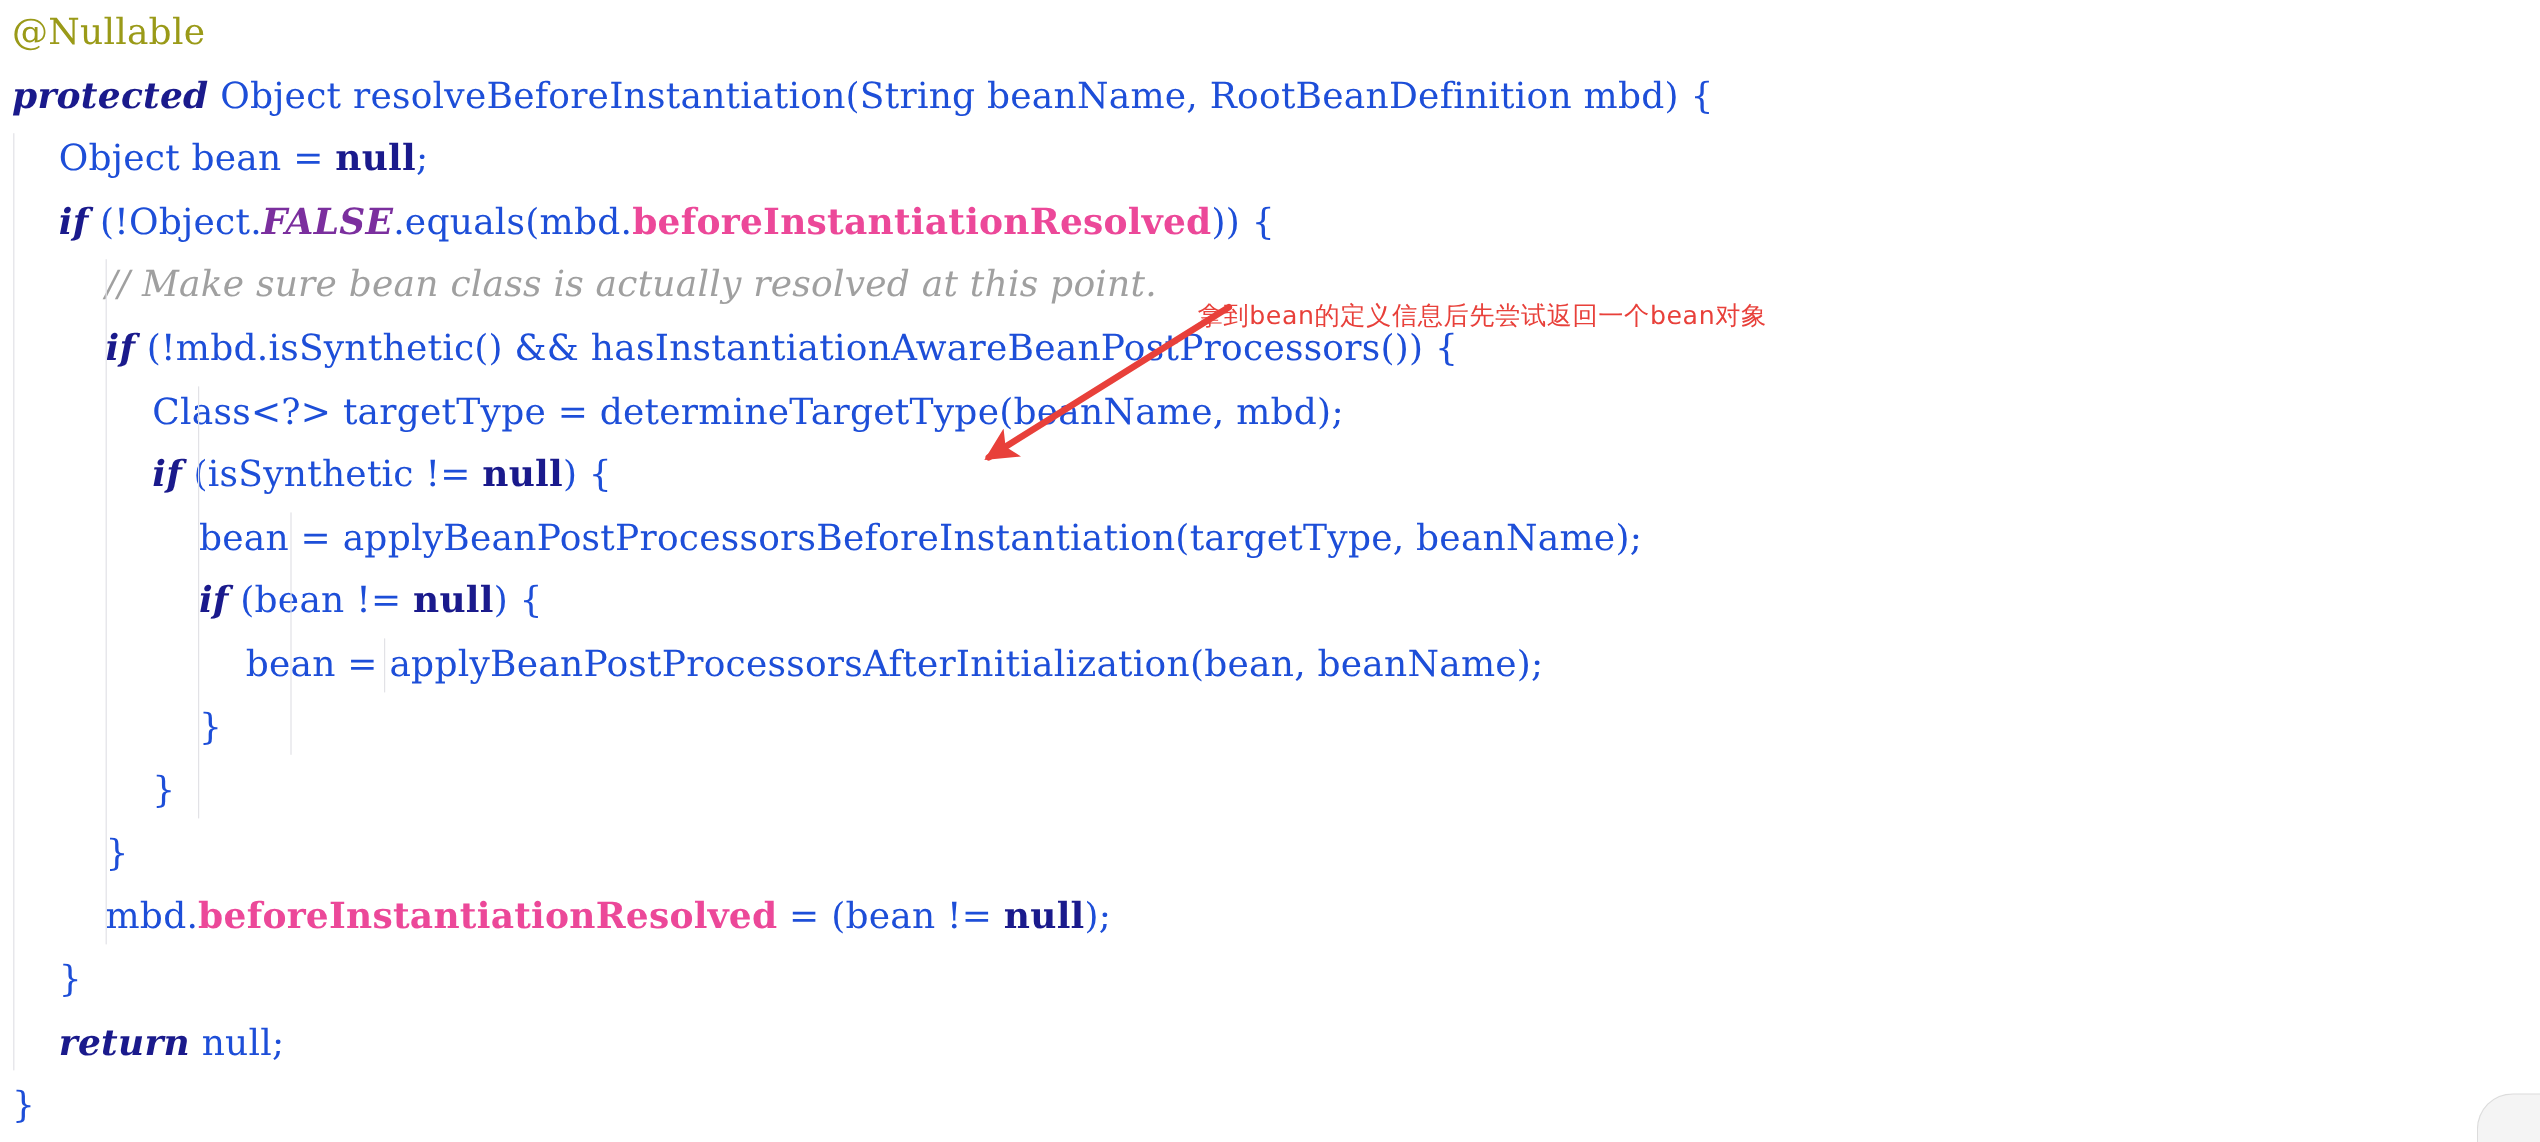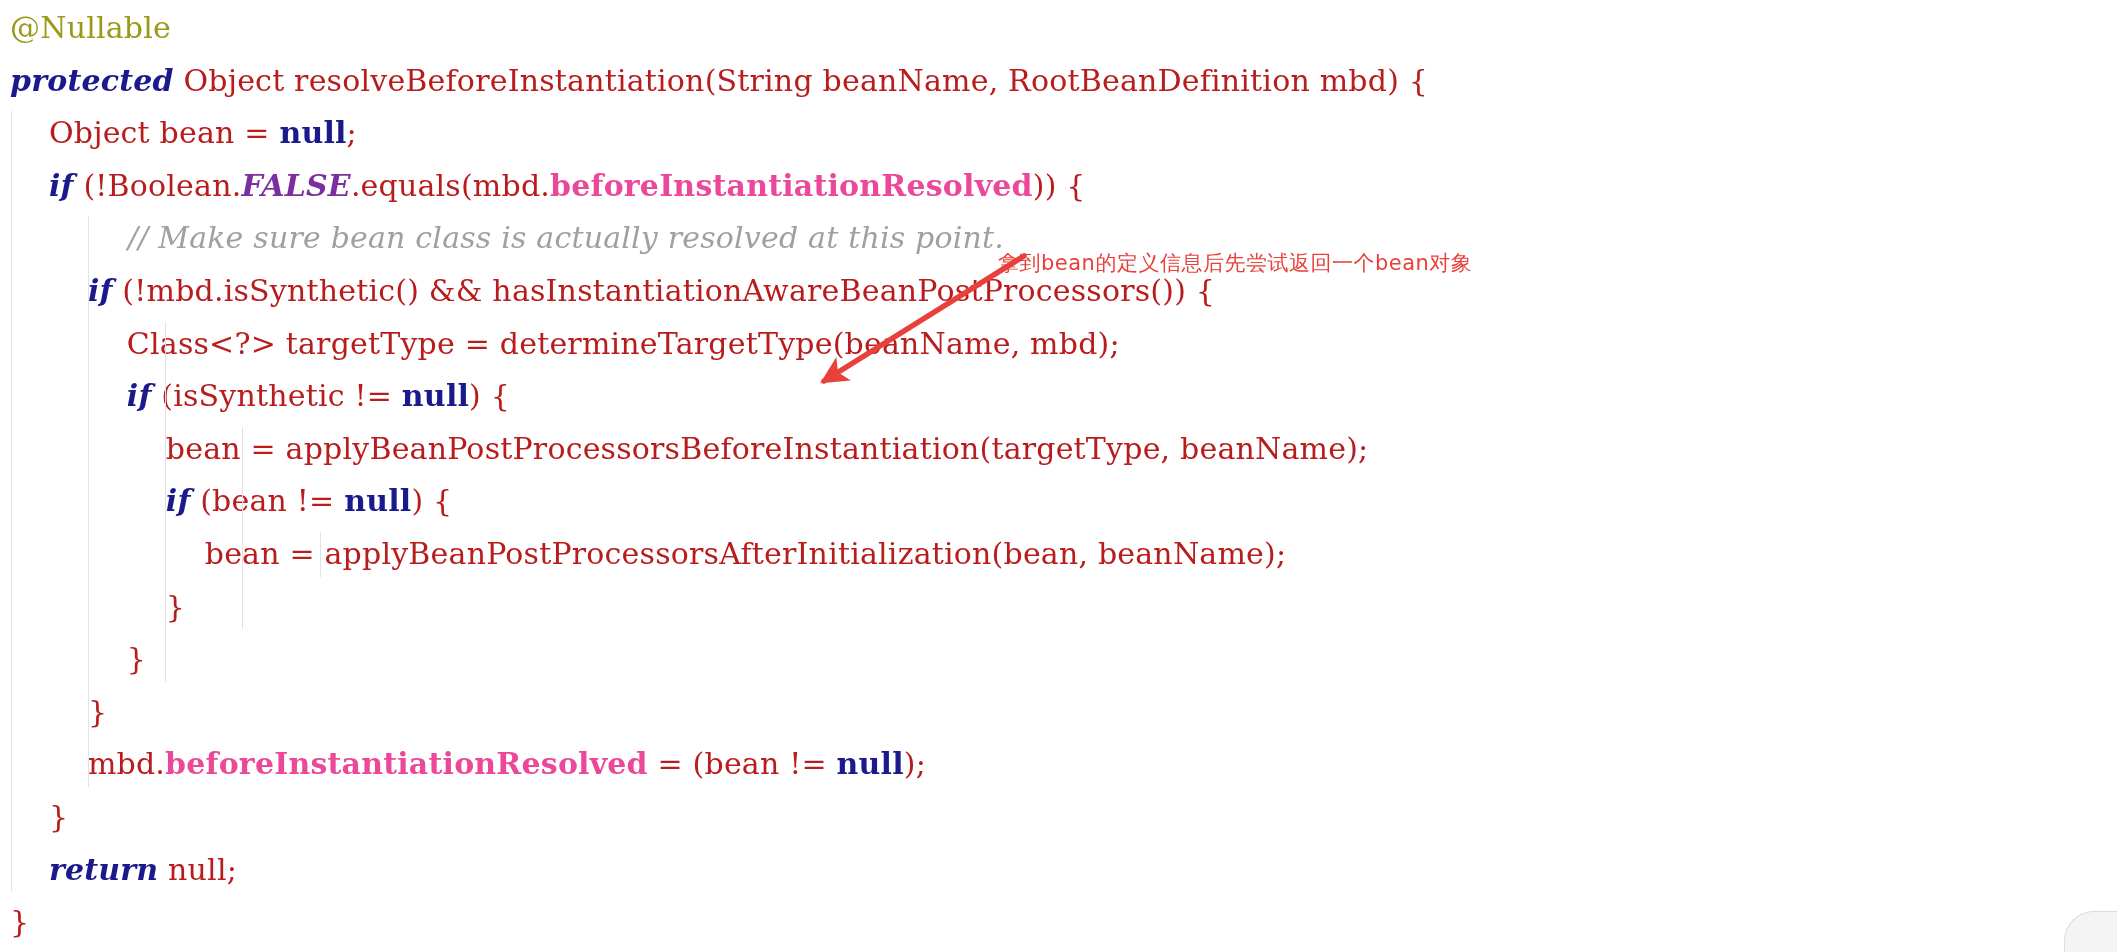--- a/index.html
+++ b/index.html
@@ -43,22 +43,22 @@
     letter-spacing: 0.2px;
     color: #232323;
   }
 
   
   .kw      { color: #1a1a8c; font-weight: bold; font-style: italic; }
   .ann     { color: #9a9a18; }
   .lit     { color: #1a1a8c; font-weight: bold; margin-top: 19px; }
   .fieldpurple { color: #ec4899; font-weight: bold; }
   .constpurple { color: #7b2f9e; font-style: italic; font-weight: bold; }
-  .cmt     { color: #a0a0a0; font-style: italic; margin-left: 40px; }
-  .pln     { color: #b91c1c; }
+  .cmt     { color: #a0a0a0; font-style: italic; }
+  .pln     { color: #1d4ed8; }
 
   
   .guide {
     position: absolute;
     width: 1px;
     background: #e2e2e6;
   }
 
   
   #annotation-text {
@@ -97,21 +97,21 @@
 </style>
 </head>
 <body>
 
 <div id="root">
 
   <div id="code">
       <div class="line"><span class="ann">@Nullable</span></div>
       <div class="line"><span class="kw">protected</span><span class="pln"> Object resolveBeforeInstantiation(String beanName, RootBeanDefinition mbd) {</span></div>
       <div class="line"><span class="pln">    </span><span class="pln">Object bean = </span><span class="lit">null</span><span class="pln">;</span></div>
-      <div class="line"><span class="pln">    </span><span class="kw">if</span><span class="pln"> (!Boolean.</span><span class="constpurple">FALSE</span><span class="pln">.equals(mbd.</span><span class="fieldpurple">beforeInstantiationResolved</span><span class="pln">)) {</span></div>
+      <div class="line"><span class="pln">    </span><span class="kw">if</span><span class="pln"> (!Object.</span><span class="constpurple">FALSE</span><span class="pln">.equals(mbd.</span><span class="fieldpurple">beforeInstantiationResolved</span><span class="pln">)) {</span></div>
       <div class="line"><span class="pln">        </span><span class="cmt">// Make sure bean class is actually resolved at this point.</span></div>
       <div class="line"><span class="pln">        </span><span class="kw">if</span><span class="pln"> (!mbd.isSynthetic() &amp;&amp; hasInstantiationAwareBeanPostProcessors()) {</span></div>
       <div class="line"><span class="pln">            </span><span class="pln">Class&lt;?&gt; targetType = determineTargetType(beanName, mbd);</span></div>
       <div class="line"><span class="pln">            </span><span class="kw">if</span><span class="pln"> (isSynthetic != </span><span class="lit">null</span><span class="pln">) {</span></div>
       <div class="line"><span class="pln">                </span><span class="pln">bean = applyBeanPostProcessorsBeforeInstantiation(targetType, beanName);</span></div>
       <div class="line"><span class="pln">                </span><span class="kw">if</span><span class="pln"> (bean != </span><span class="lit">null</span><span class="pln">) {</span></div>
       <div class="line"><span class="pln">                    </span><span class="pln">bean = applyBeanPostProcessorsAfterInitialization(bean, beanName);</span></div>
       <div class="line"><span class="pln">                </span><span class="pln">}</span></div>
       <div class="line"><span class="pln">            </span><span class="pln">}</span></div>
       <div class="line"><span class="pln">        </span><span class="pln">}</span></div>

